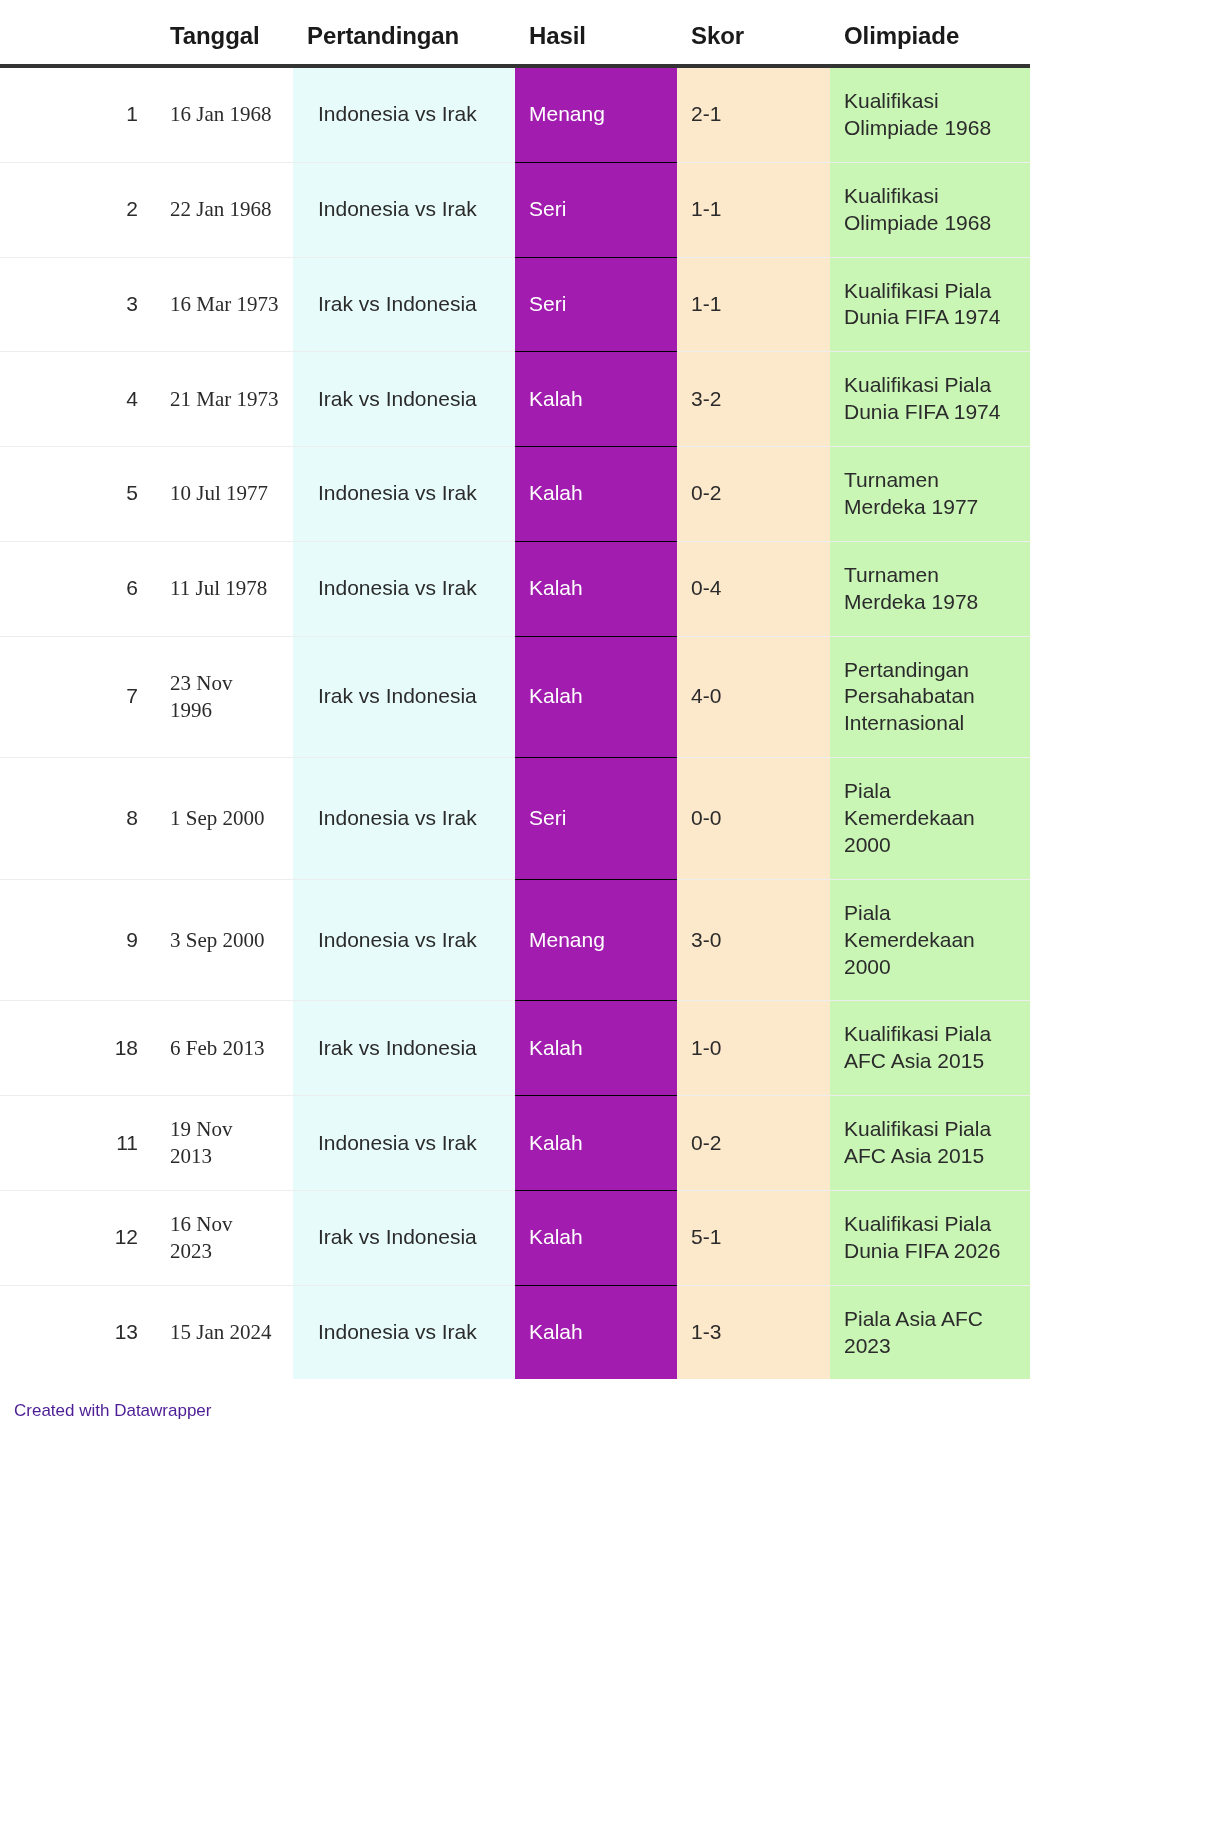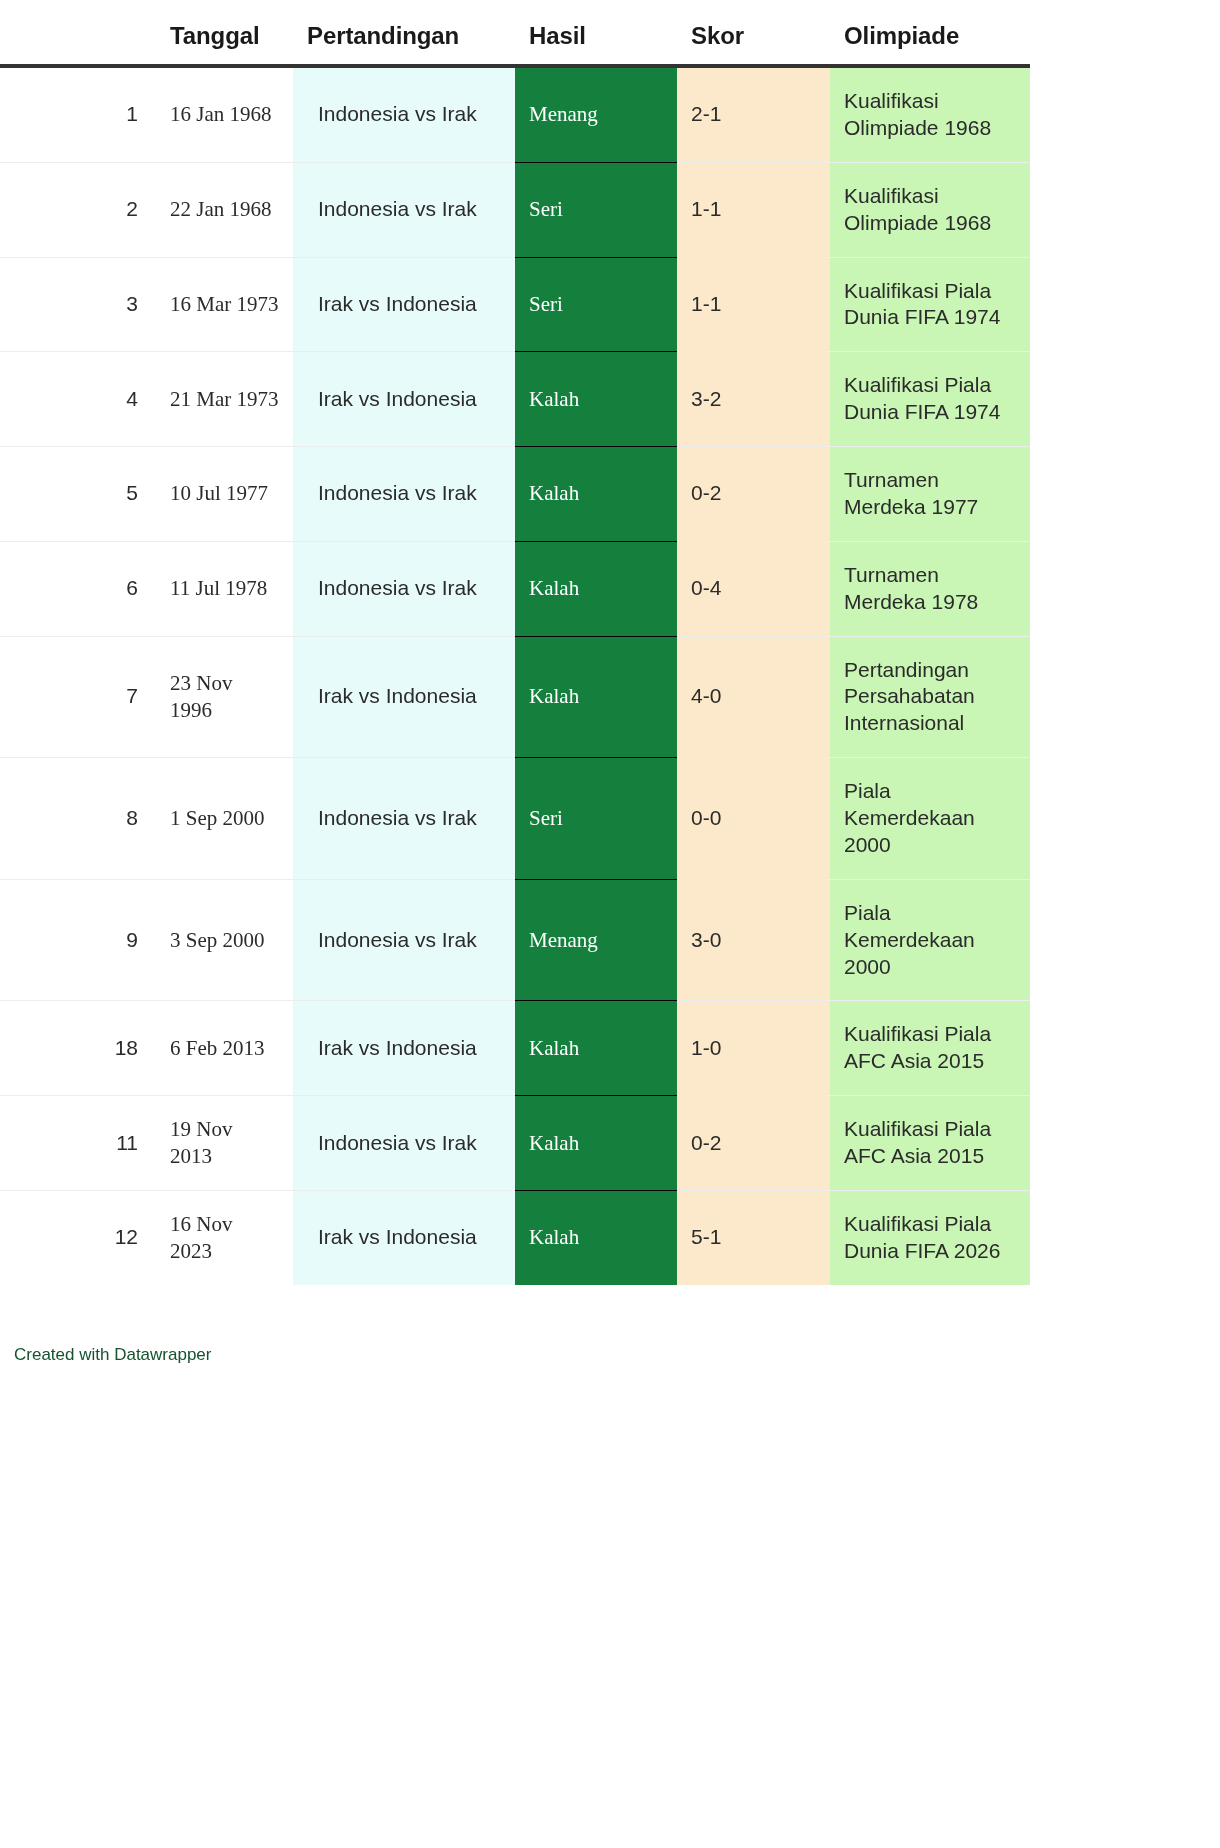--- a/index.html
+++ b/index.html
@@ -71,40 +71,39 @@
   }
   td.col-date {
     background: #ffffff;
     font-family: Liberation Serif, serif;
   }
   td.col-match {
     background: #e8fbfb;
     padding-left: 25px;
   }
   td.col-result {
-    background: #15803d;
+    background: #a21caf;
     color: #ffffff;
     border-bottom: 1px solid #000000;
-    font-family: Liberation Serif, serif;
   }
   td.col-score {
     background: #fce8ca;
   }
   td.col-comp {
     background: #c9f5b5;
   }
 
   tbody tr:last-child td {
     border-bottom: none;
   }
 
   .footer-note {
     font-size: 17px;
-    color: #14532d;
-    padding: 60px 0 0 14px;
+    color: #4c1d95;
+    padding: 22px 0 0 14px;
     font-family: "Liberation Sans", sans-serif;
   }
 </style>
 </head>
 <body>
 
 <div class="page">
 
   <table class="dw-table">
     <colgroup>
@@ -215,18 +214,26 @@
           <td class="col-comp">Kualifikasi Piala AFC Asia 2015</td>
         </tr>
         <tr>
           <td class="col-idx">12</td>
           <td class="col-date">16 Nov 2023</td>
           <td class="col-match">Irak vs Indonesia</td>
           <td class="col-result">Kalah</td>
           <td class="col-score">5-1</td>
           <td class="col-comp">Kualifikasi Piala Dunia FIFA 2026</td>
         </tr>
+        <tr>
+          <td class="col-idx">13</td>
+          <td class="col-date">15 Jan 2024</td>
+          <td class="col-match">Indonesia vs Irak</td>
+          <td class="col-result">Kalah</td>
+          <td class="col-score">1-3</td>
+          <td class="col-comp">Piala Asia AFC 2023</td>
+        </tr>
       </tbody>
   </table>
 
   <div class="footer-note">Created with Datawrapper</div>
 
 </div>
 
 </body></html>

